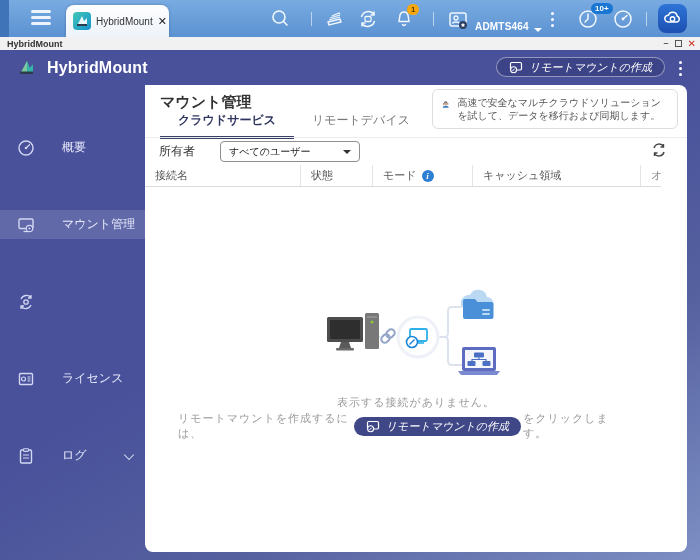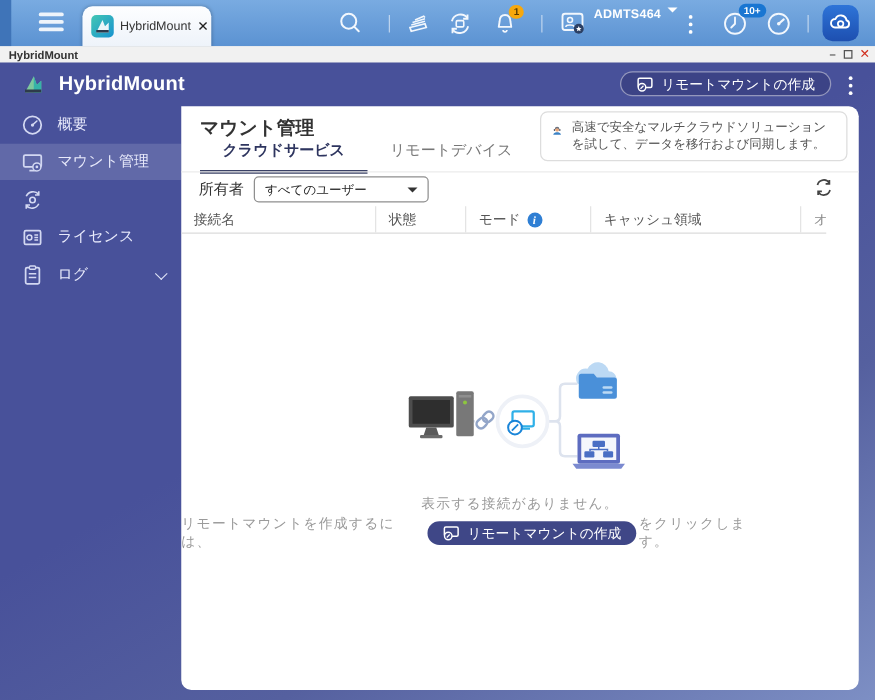--- a/index.html
+++ b/index.html
@@ -21,21 +21,21 @@
   .tab-close { font-size:11px; color:#222; font-weight:bold; cursor:pointer; }
   .appicon16 { width:18px; height:18px; border-radius:4px; flex:0 0 18px;
     background:linear-gradient(135deg,#43c7b4,#1792cf); position:relative; overflow:hidden; }
   .appicon16 svg { position:absolute; inset:0; }
   .tb-ico { position:absolute; top:8px; width:22px; height:22px; color:#f2f7fd; cursor:pointer; }
   .tb-sep { position:absolute; top:12px; width:1px; height:14px; background:rgba(255,255,255,.55); }
   .badge { position:absolute; font-size:8px; font-weight:bold; border-radius:7px;
     padding:1px 4px; line-height:9px; }
   .badge-orange { background:#f7a80d; color:#5a3c00; }
   .badge-blue { background:#1976d2; color:#fff; }
-  .userbox { position:absolute; left:446px; top:6px; height:26px; display:flex; align-items:flex-start;
+  .userbox { position:absolute; left:446px; top:6px; height:26px; display:flex; align-items:flex-end;
     gap:5px; color:#fff; cursor:pointer; }
   .user-name { font-size:10px; font-weight:bold; letter-spacing:.2px; }
   .caret-down { width:0; height:0; border-left:4px solid transparent; border-right:4px solid transparent;
     border-top:4px solid #fff; }
   .cloudapp { position:absolute; left:658px; top:4px; width:29px; height:29px; border-radius:8px;
     background:linear-gradient(#2e74d8,#1d4fb0); display:flex; align-items:center; justify-content:center;
     cursor:pointer; }
 
   
   .titlebar { position:absolute; left:0; top:37px; width:700px; height:13px; background:#f1f1f1;
@@ -47,70 +47,70 @@
   .winbtn.close { color:#d12f1f; font-size:10px; }
 
   
   .appwin { position:absolute; left:0; top:50px; width:700px; height:510px;
     background:linear-gradient(150deg,#48519a 45%,#55609f 70%,#7d8fc4 100%); }
   .appheader { position:absolute; left:0; top:0; width:700px; height:35px; display:flex; align-items:center; }
   .applogo { width:22px; height:22px; margin-left:16px; }
   .apptitle { color:#fff; font-size:16px; font-weight:bold; margin-left:9px; letter-spacing:.2px; }
   .pill-btn { position:absolute; display:flex; align-items:center; gap:6px; background:#3c4386;
     border:1px solid rgba(255,255,255,.45); border-radius:11px; color:#fff; font-size:11px;
-    padding:0 12px; height:20px; cursor:pointer; white-space:nowrap; }
+    padding:0 12px; height:20px; cursor:pointer; white-space:nowrap;font-style:italic; }
   .hdr-pill { right:35px; top:7px; }
   .kebab { position:absolute; right:14px; top:8px; width:12px; height:20px; display:flex;
     flex-direction:column; align-items:center; justify-content:center; gap:3px; cursor:pointer; }
   .kebab i { width:3px; height:3px; border-radius:50%; background:#fff; }
 
   
   .sidebar { position:absolute; left:0; top:35px; width:145px; bottom:0; }
-  .side-item { height:29px; margin-bottom:1px; display:flex; align-items:center; gap:11px;
-    padding-left:17px; color:#e8eafb; font-size:12px; cursor:pointer; position:relative; }
+  .side-item { height:29px; margin-bottom:1px; display:flex; align-items:center; gap:27px;
+    padding-left:17px; color:#e8eafb; font-size:12px; cursor:pointer; position:relative;margin-top:48px; }
   .side-item.selected { background:rgba(255,255,255,.14); }
   .side-item svg { flex:0 0 18px; color:#d3d8f2; }
   .side-chevron { position:absolute; right:12px; top:10px; width:8px; height:8px;
     border-right:1.5px solid #dfe3f6; border-bottom:1.5px solid #dfe3f6; transform:rotate(45deg) scale(.9); }
 
   
   .panel { position:absolute; left:145px; top:35px; width:542px; height:467px; background:#fff;
     border-radius:0 8px 8px 8px; overflow:hidden; }
   .page-title { position:absolute; left:15px; top:8px; font-size:15px; font-weight:bold; color:#333; }
   .info-banner { position:absolute; left:287px; top:4px; width:246px; height:40px; background:#fff;
     border:1px solid #ddd; border-radius:6px; display:flex; align-items:flex-start; gap:7px;
     padding:6px 8px; }
   .info-banner-text { font-size:10px; color:#555; line-height:13px; }
   .tabs { position:absolute; left:15px; top:27px; display:flex; }
   .tabitem { font-size:12px; color:#777; padding:0 18px 7px 18px; cursor:pointer; }
   .tabitem.active { color:#2e355f; font-weight:bold; border-bottom:3px solid #3a4166; }
   .tabs-underline { position:absolute; left:0; top:52px; width:542px; height:1px; background:#ececec; }
 
-  .filter-row { position:absolute; left:14px; top:56px; display:flex; align-items:center; gap:8px; }
+  .filter-row { position:absolute; left:14px; top:56px; display:flex; align-items:center; gap:25px; }
   .filter-label { font-size:12px; color:#333; }
   .dropdown { width:140px; height:21px; border:1px solid #8f8f8f; border-radius:4px; background:#fff;
     display:flex; align-items:center; padding:0 8px; cursor:pointer; }
   .dropdown-value { font-size:10px; color:#222; flex:1; }
   .refresh-ico { position:absolute; left:505px; top:56px; width:18px; height:18px; color:#444; cursor:pointer; }
 
   .thead { position:absolute; left:0; top:80px; width:516px; height:22px; display:flex;
     border-bottom:1px solid #dcdcdc; }
   .th { font-size:11px; color:#555; display:flex; align-items:center; gap:5px; padding-left:10px;
     cursor:pointer; white-space:nowrap; overflow:hidden; }
   .th + .th { border-left:1px solid #e4e4e4; }
   .th1 { width:155px; } .th2 { width:72px; } .th3 { width:100px; } .th4 { width:168px; } .th5 { flex:1; color:#888; }
   .info-dot { width:12px; height:12px; border-radius:50%; background:#2f7fd4; color:#fff; font-size:9px;
     font-style:italic; font-weight:bold; display:flex; align-items:center; justify-content:center;
     font-family:"Liberation Serif",serif; cursor:pointer; }
 
   .illus { position:absolute; left:177px; top:200px; width:180px; height:105px; }
   .empty-msg { position:absolute; left:0; top:310px; width:542px; text-align:center;
     font-size:11px; color:#9a9a9a; letter-spacing:1px; }
   .hint-row { position:absolute; left:0; top:326px; width:476px; display:flex; align-items:center;
-    justify-content:center; gap:2px; }
+    justify-content:center; gap:2px;padding-left:33px; }
   .hint-text { font-size:11px; color:#9a9a9a; letter-spacing:1px; }
   .hint-pill { position:static; background:#3f4787; border:none; height:19px; border-radius:10px; }
 </style>
 </head>
 <body>
 
 <div class="stage">
 
   <div class="topbar">
     <div class="topbar-leftstrip"></div>

